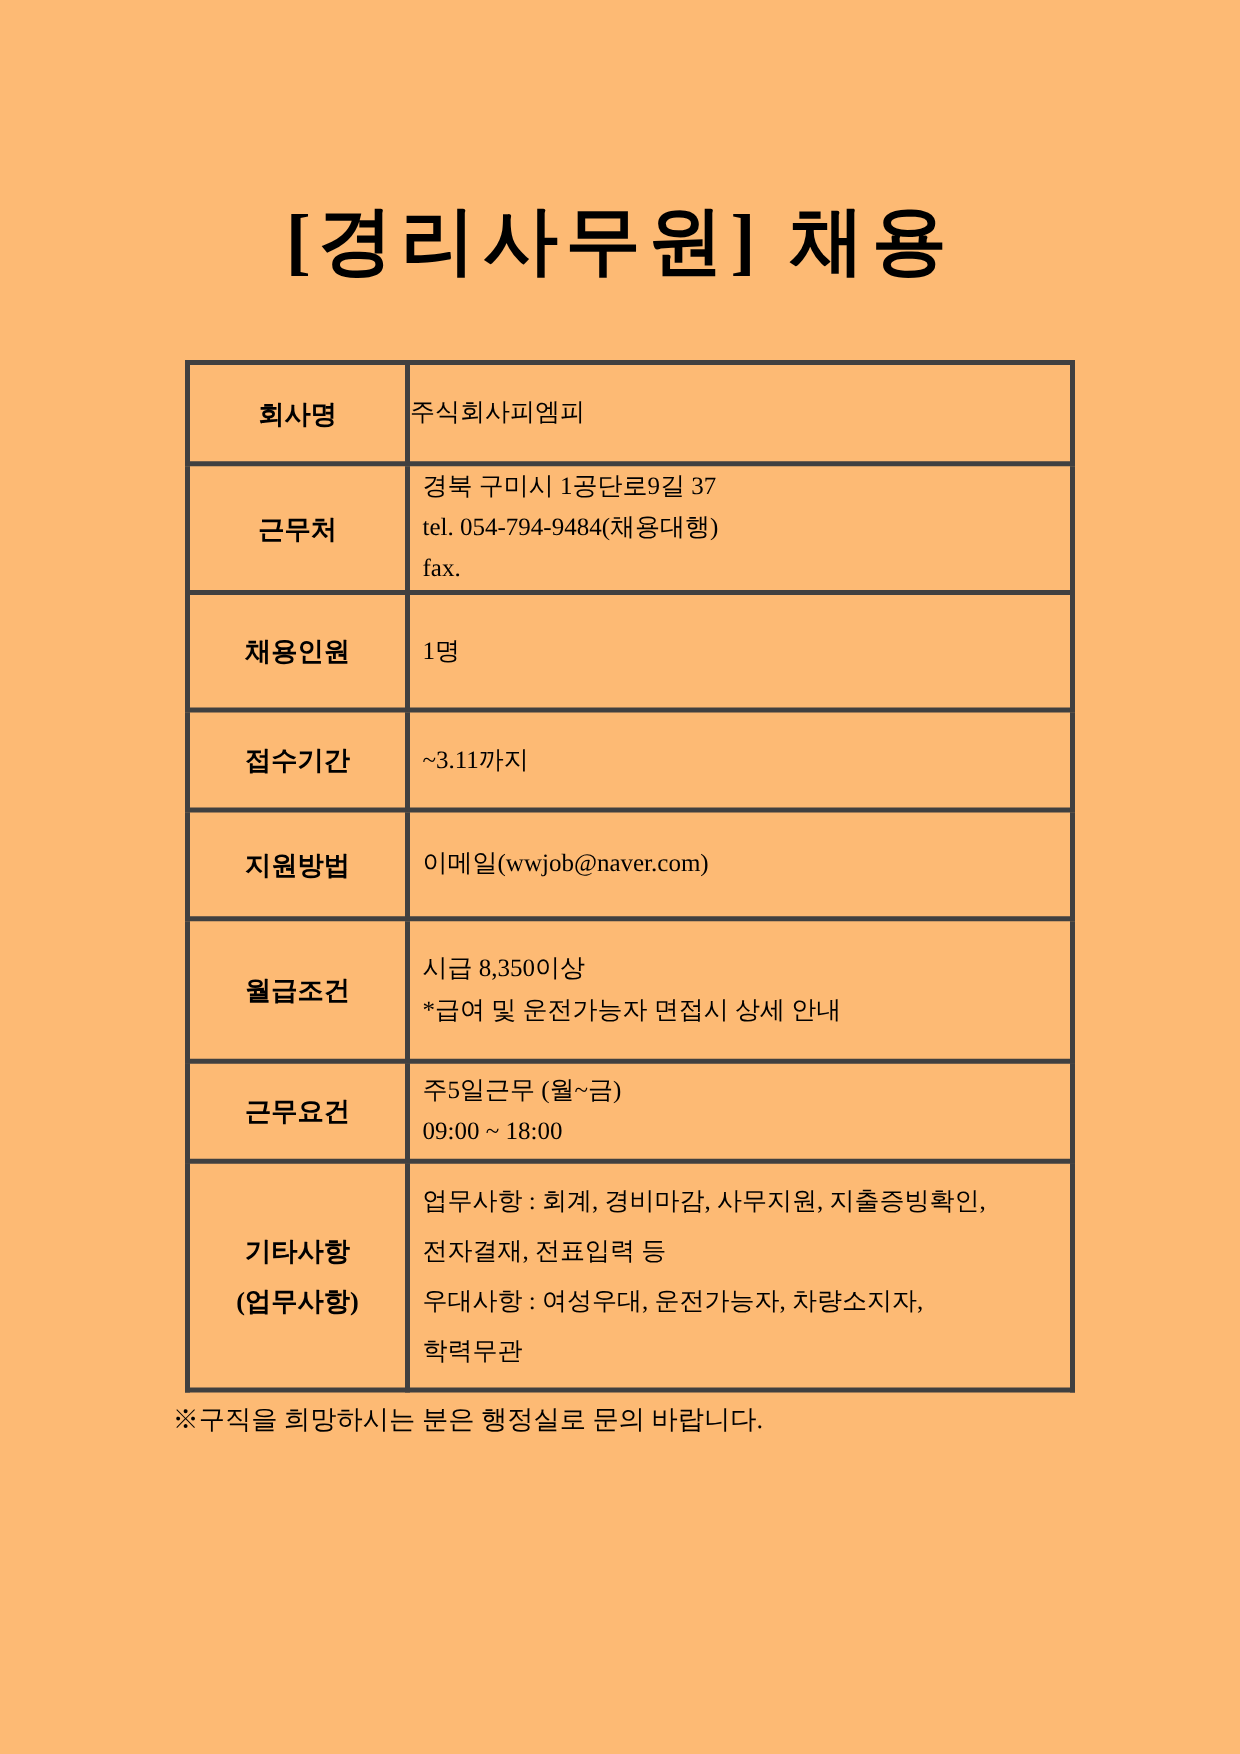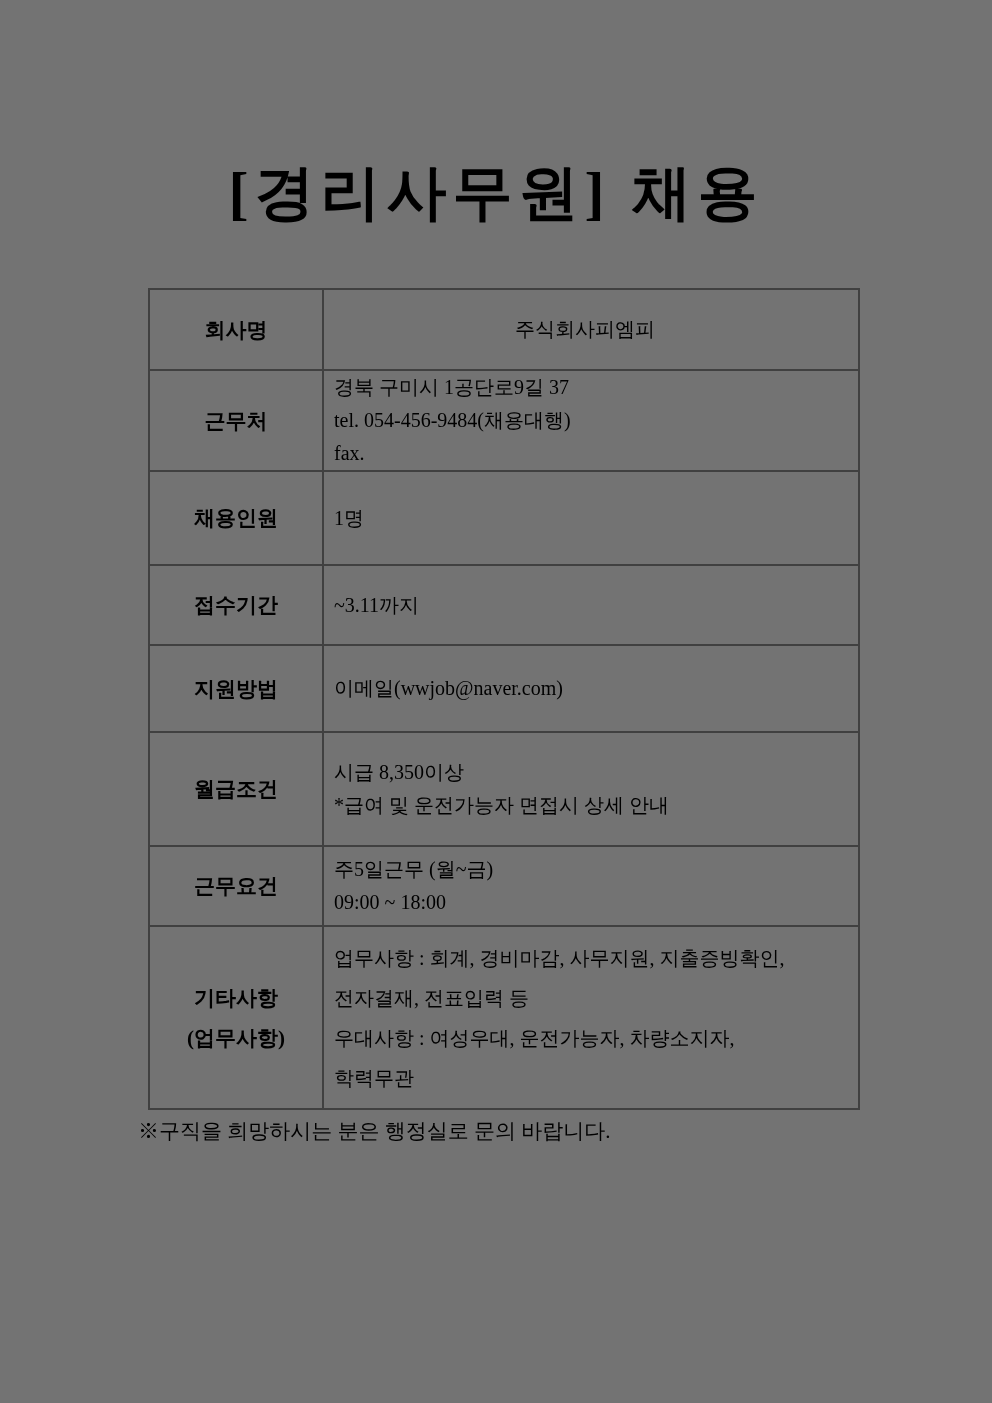--- a/index.html
+++ b/index.html
@@ -4,21 +4,21 @@
 <style>
   html, body {
     margin: 0;
     padding: 0;
     background: #ffffff;
   }
   .page {
     position: relative;
     width: 992px;
     height: 1403px;
-    background: #737373;
+    background: #fdba74;
     color: #000000;
     font-family: "Liberation Serif", "DejaVu Serif", serif;
     overflow: hidden;
   }
   .title {
     margin: 0;
     padding-top: 158px;
     text-align: center;
     font-size: 60px;
     line-height: 70px;
@@ -27,39 +27,38 @@
     font-family: "Liberation Serif", "DejaVu Serif", serif;
   }
   table.job-table {
     border-collapse: collapse;
     margin: 60px 0 0 148px;
     width: 712px;
     table-layout: fixed;
   }
   table.job-table th,
   table.job-table td {
-    border: 2px solid #404040;
+    border: 4px solid #404040;
     padding: 0;
   }
   table.job-table th {
     width: 172px;
     font-size: 21px;
     font-weight: bold;
     text-align: center;
     vertical-align: middle;
     line-height: 40px;
   }
   table.job-table td {
     vertical-align: middle;
     text-align: left;
     padding-left: 10px;
     padding-right: 6px;
   }
   table.job-table td.center {
-    text-align: center;
     padding-left: 0;
     padding-right: 12px;
   }
   .line {
     font-size: 20px;
     line-height: 33px;
     white-space: nowrap;
   }
   tr.r0 { height: 81px; }
   tr.r1 { height: 101px; }
@@ -90,21 +89,21 @@
         <th>회사명</th>
         <td class="center">
           <div class="line">주식회사피엠피</div>
         </td>
       </tr>
 
       <tr class="r1">
         <th>근무처</th>
         <td>
           <div class="line">경북 구미시 1공단로9길 37</div>
-          <div class="line">tel. 054-456-9484(채용대행)</div>
+          <div class="line">tel. 054-794-9484(채용대행)</div>
           <div class="line">fax.</div>
         </td>
       </tr>
 
       <tr class="r2">
         <th>채용인원</th>
         <td>
           <div class="line">1명</div>
         </td>
       </tr>

